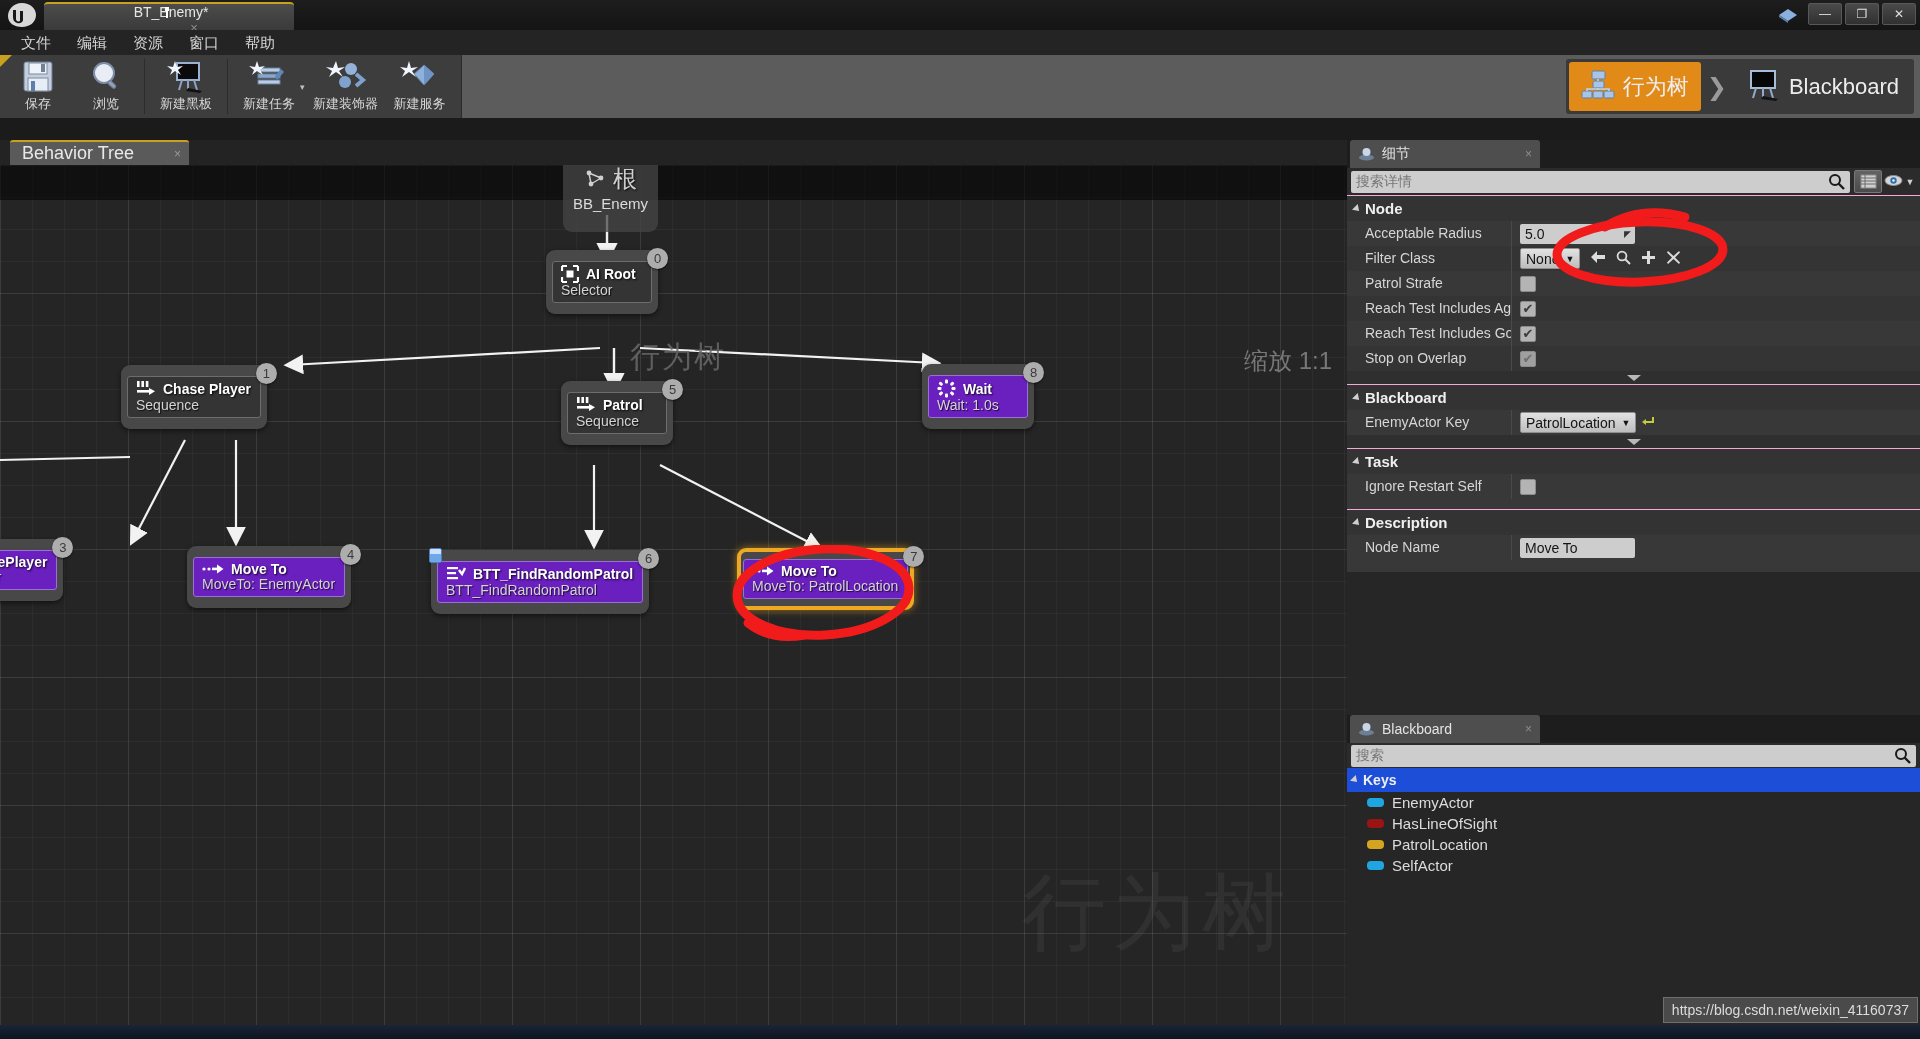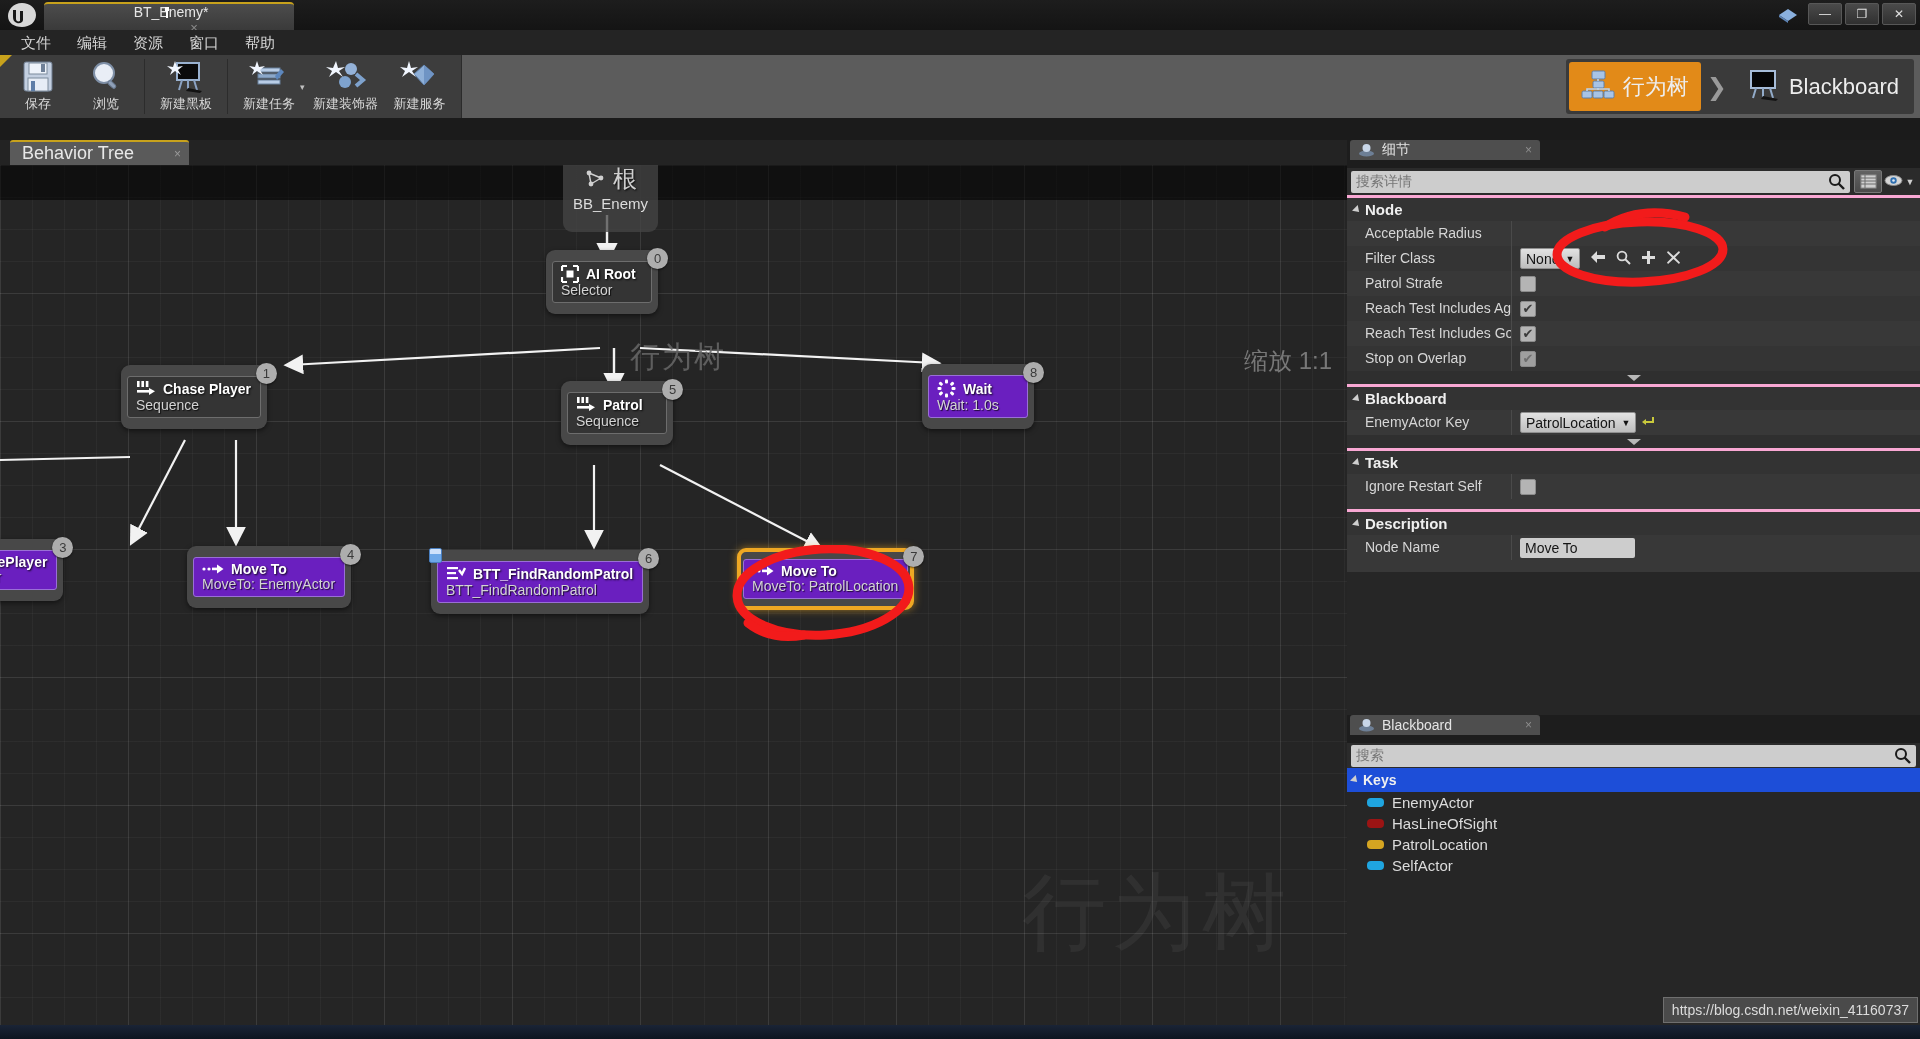--- a/index.html
+++ b/index.html
@@ -190,21 +190,21 @@
   
   .annot { position: absolute; pointer-events: none; }
 
   
   .right-col {
     position: absolute; left: 1347px; top: 140px; width: 573px; height: 885px;
     background: #262626;
   }
   .panel-tabbar { height: 28px; background: #1d1d1d; position: relative; }
   .panel-tab {
-    position: absolute; left: 3px; top: 0; height: 20px; min-width: 190px;
+    position: absolute; left: 3px; top: 0; height: 28px; min-width: 190px;
     background: #4e4e4e; border-top-left-radius: 3px; border-top-right-radius: 3px;
     display: flex; align-items: center; padding: 0 8px;
   }
   .panel-tab-ico {
     width: 17px; height: 17px; margin-right: 7px; position: relative;
   }
   .panel-tab-label { font-size: 14px; color: #e4e4e4; }
   .panel-tab-close { margin-left: auto; color: #8d8d8d; font-size: 12px; }
 
   .search-row { height: 27px; background: #2b2b2b; display: flex; align-items: center; padding: 2px 4px; }
@@ -215,21 +215,21 @@
   .search-box .ph { font-size: 14px; color: #777; }
   .search-mag { position: absolute; right: 5px; top: 2px; }
   .det-tool {
     width: 28px; height: 23px; margin-left: 4px; border-radius: 2px;
     background: linear-gradient(#636363, #4a4a4a); border: 1px solid #777;
     display: flex; align-items: center; justify-content: center;
   }
   .det-eye { width: 34px; display: flex; align-items: center; justify-content: center; gap: 3px; }
 
   .cat-hdr {
-    height: 26px; background: #333333; border-top: 3px solid #f9a8d4;
+    height: 26px; background: #333333; border-top: 1px solid #f9a8d4;
     display: flex; align-items: center; padding-left: 7px;
     font-size: 15px; font-weight: bold; color: #efefef;
   }
   .tri { width: 0; height: 0; border-left: 6px solid #cfcfcf; border-top: 4px solid transparent;
          border-bottom: 4px solid transparent; margin-right: 5px; transform: rotate(45deg); }
   .prop-row { height: 25px; display: flex; align-items: center; background: #383838; }
   .prop-row.alt { background: #343434; }
   .prop-name {
     width: 165px; font-size: 14px; color: #d6d6d6; padding-left: 18px;
     overflow: hidden; white-space: nowrap; border-right: 1px solid #4a4a4a; height: 25px; line-height: 25px;
@@ -704,20 +704,26 @@
       </div>
     </div>
 
     <div class="cat-hdr">
       <span class="tri"></span>
       <span>Node</span>
     </div>
 
     <div class="prop-row">
       <div class="prop-name">Acceptable Radius</div>
+      <div class="prop-val">
+        <div class="val-field">
+          <span>5.0</span>
+          <span class="spin">◤</span>
+        </div>
+      </div>
     </div>
 
     <div class="prop-row alt">
       <div class="prop-name">Filter Class</div>
       <div class="prop-val">
         <div class="combo">
           <span>None</span>
           <span style="font-size:9px;">▼</span>
         </div>
         <span class="ico-btn">

